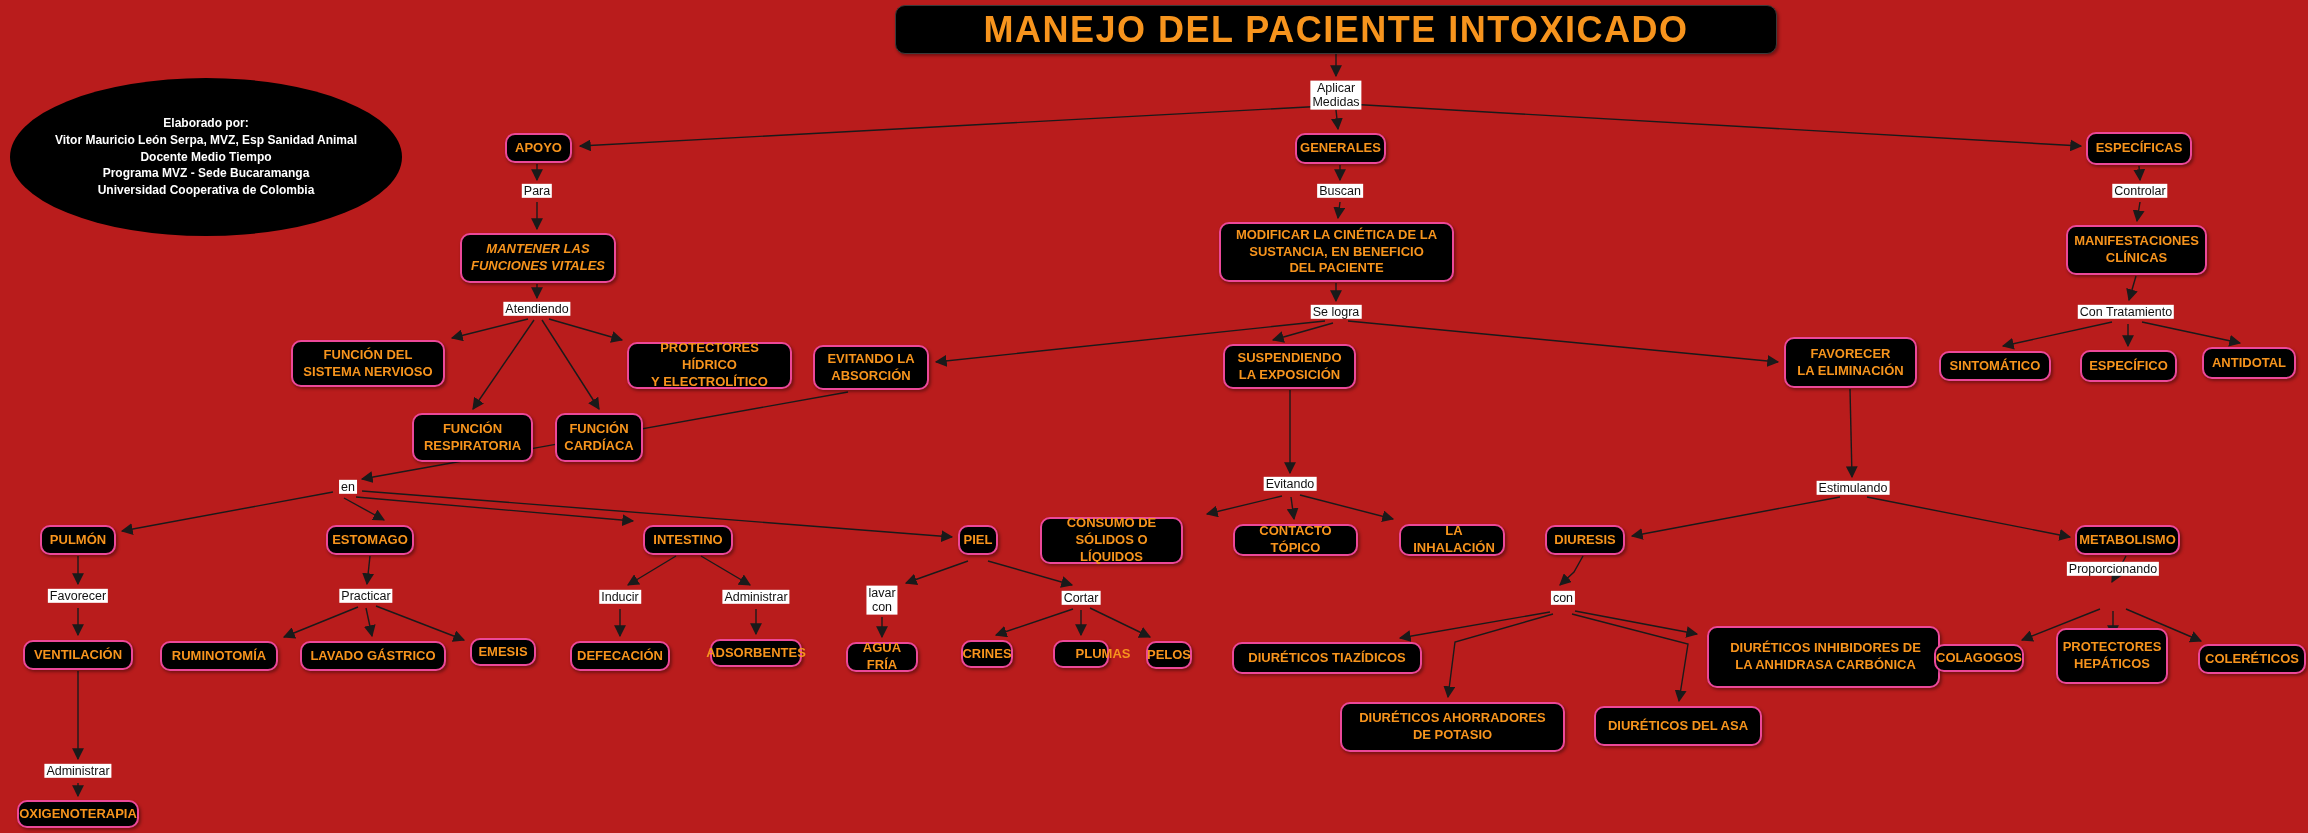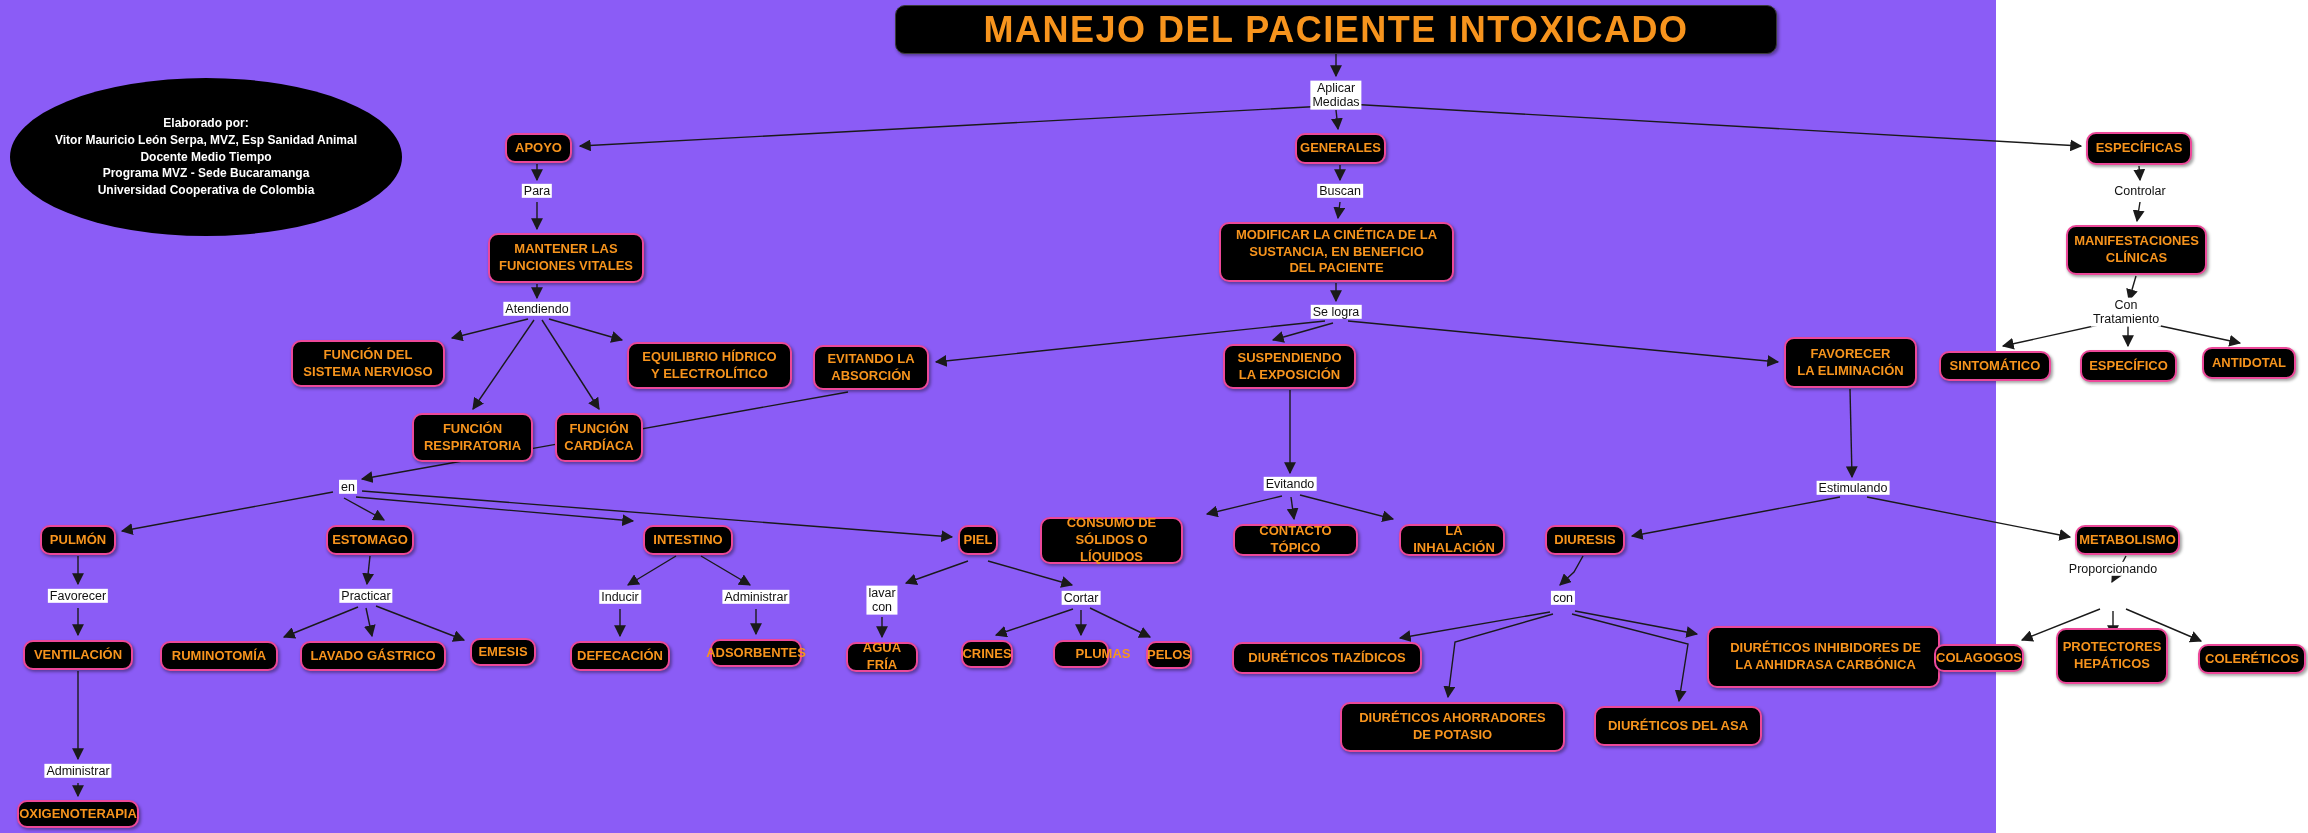--- a/index.html
+++ b/index.html
@@ -1,17 +1,17 @@
 <!DOCTYPE html>
 <html><head>
 <meta charset="utf-8">
 <style>
   html,body{margin:0;padding:0;background:#ffffff;}
   body{width:2308px;height:833px;overflow:hidden;font-family:"Liberation Sans",sans-serif;position:relative;}
-  #map{position:relative;width:1996px;height:833px;background:#8b5cf6;}
+  #map{position:relative;width:2308px;height:833px;background:#b91c1c;}
   #edges{position:absolute;left:0;top:0;z-index:1;}
   .node{
     position:absolute;z-index:3;background:#000000;color:#F7941D;
     border:2px solid #ec4899;border-radius:10px;
     display:flex;align-items:center;justify-content:center;text-align:center;
     font-weight:bold;font-size:13px;line-height:1.3;white-space:pre-line;
     box-shadow:1.5px 2px 3px rgba(0,0,0,0.35);
     box-sizing:border-box;padding:2px 4px;
   }
   .edge-label{
@@ -110,30 +110,30 @@
   <div id="title">MANEJO DEL PACIENTE INTOXICADO</div>
 
   <div id="credits">Elaborado por:
 Vitor Mauricio León Serpa, MVZ, Esp Sanidad Animal
 Docente Medio Tiempo
 Programa MVZ - Sede Bucaramanga
 Universidad Cooperativa de Colombia</div>
 <div class="node" style="left: 505px; top: 133px; width: 67px; height: 30px;">APOYO</div>
     <div class="node" style="left: 1295px; top: 133px; width: 91px; height: 31px;">GENERALES</div>
     <div class="node" style="left: 2086px; top: 132px; width: 106px; height: 33px;">ESPECÍFICAS</div>
-    <div class="node" style="left: 488px; top: 233px; width: 156px; height: 50px;">MANTENER LAS
+    <div class="node" style="left: 460px; top: 233px; width: 156px; height: 50px; font-style: italic;">MANTENER LAS
 FUNCIONES VITALES</div>
     <div class="node" style="left: 1219px; top: 222px; width: 235px; height: 60px;">MODIFICAR LA CINÉTICA DE LA
 SUSTANCIA, EN BENEFICIO
 DEL PACIENTE</div>
     <div class="node" style="left: 2066px; top: 225px; width: 141px; height: 50px;">MANIFESTACIONES
 CLÍNICAS</div>
     <div class="node" style="left: 291px; top: 340px; width: 154px; height: 47px;">FUNCIÓN DEL
 SISTEMA NERVIOSO</div>
-    <div class="node" style="left: 627px; top: 342px; width: 165px; height: 47px;">EQUILIBRIO HÍDRICO
+    <div class="node" style="left: 627px; top: 342px; width: 165px; height: 47px;">PROTECTORES HÍDRICO
 Y ELECTROLÍTICO</div>
     <div class="node" style="left: 813px; top: 345px; width: 116px; height: 45px;">EVITANDO LA
 ABSORCIÓN</div>
     <div class="node" style="left: 1223px; top: 344px; width: 133px; height: 45px;">SUSPENDIENDO
 LA EXPOSICIÓN</div>
     <div class="node" style="left: 1784px; top: 337px; width: 133px; height: 51px;">FAVORECER
 LA ELIMINACIÓN</div>
     <div class="node" style="left: 1939px; top: 351px; width: 112px; height: 30px;">SINTOMÁTICO</div>
     <div class="node" style="left: 2080px; top: 350px; width: 97px; height: 32px;">ESPECÍFICO</div>
     <div class="node" style="left: 2202px; top: 347px; width: 94px; height: 32px;">ANTIDOTAL</div>

